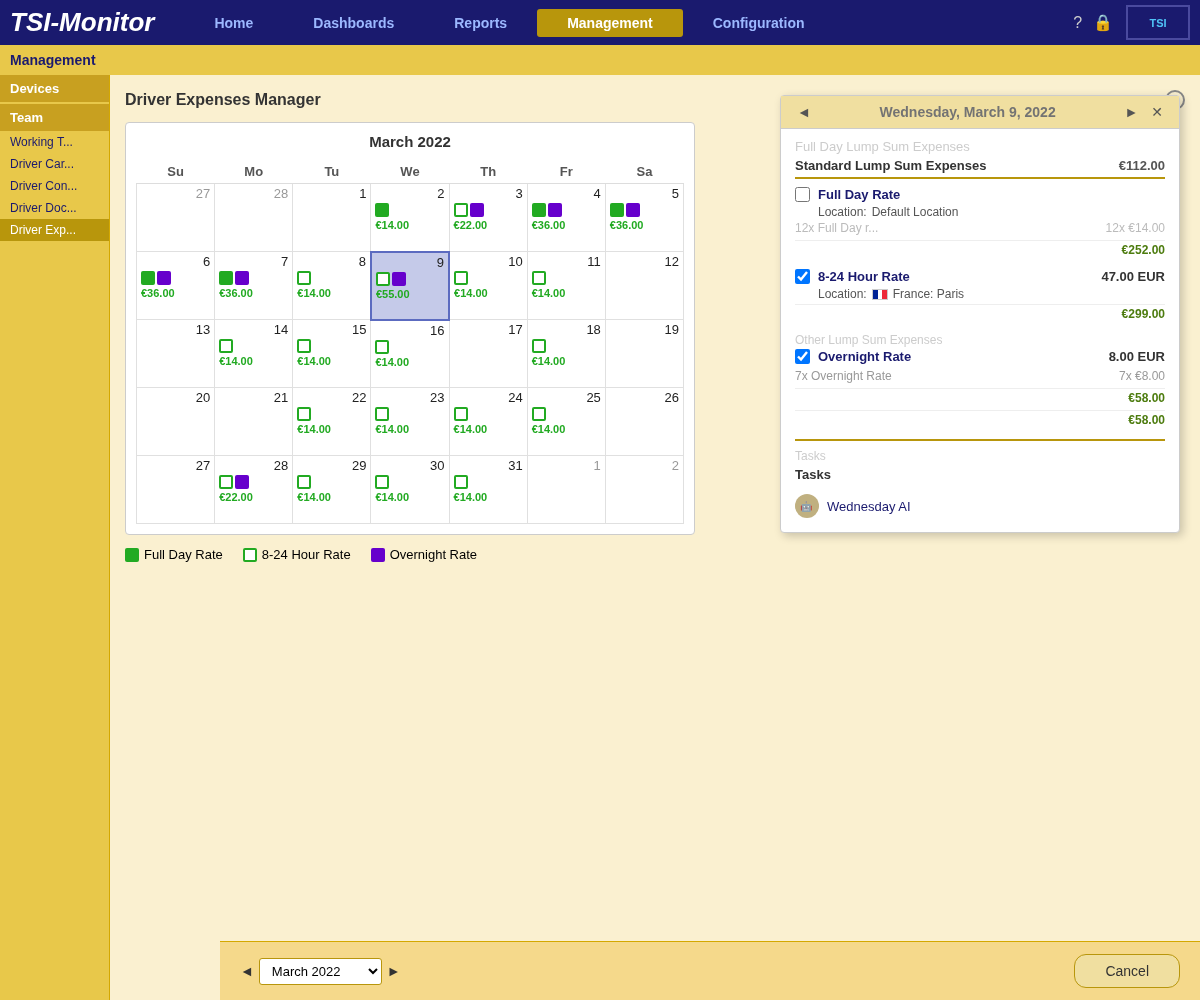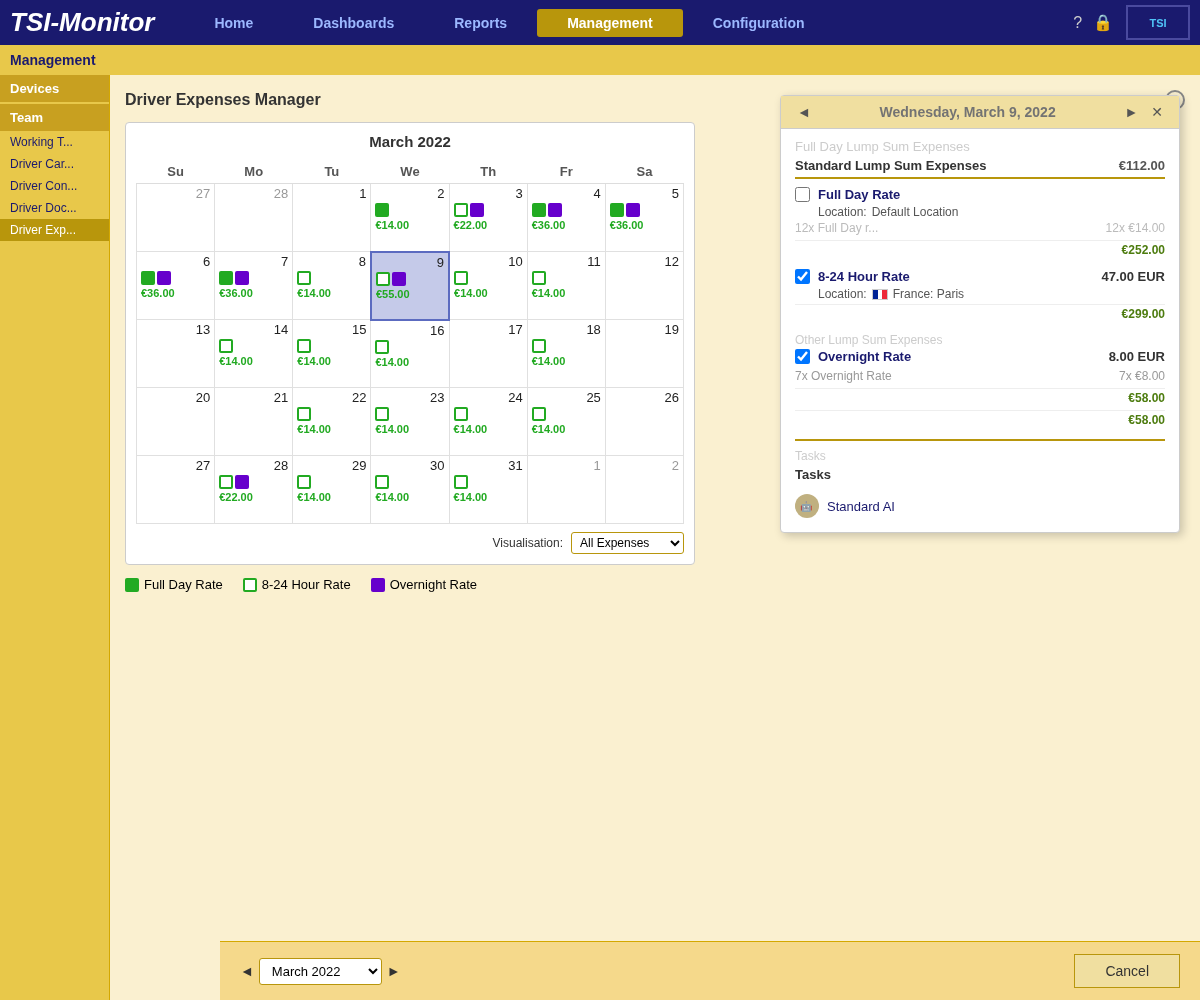--- a/index.html
+++ b/index.html
@@ -58,21 +58,21 @@
     .legend-box-green { width: 14px; height: 14px; background: #22aa22; border-radius: 2px; }
     .legend-box-outline { width: 14px; height: 14px; background: #fff; border: 2px solid #22aa22; border-radius: 2px; }
     .legend-box-purple { width: 14px; height: 14px; background: #6600cc; border-radius: 2px; }
 
     
     .bottom-bar { position: absolute; bottom: 0; left: 110px; right: 0; background: #f5d98b; border-top: 1px solid #d4a800; padding: 12px 20px; display: flex; align-items: center; gap: 10px; }
     .month-nav { display: flex; align-items: center; gap: 5px; }
     .month-nav-btn { background: none; border: none; font-size: 14px; cursor: pointer; color: #333; }
     .month-select { font-size: 13px; padding: 4px 8px; border: 1px solid #b8960c; border-radius: 3px; background: #fff; min-width: 120px; }
     .bottom-right { margin-left: auto; display: flex; gap: 12px; }
-    .btn-cancel { background: #f0dfa0; border: 1px solid #b8960c; border-radius: 0; padding: 8px 30px; font-size: 14px; cursor: pointer; color: #333; }
+    .btn-cancel { background: #f0dfa0; border: 1px solid #b8960c; border-radius: 12px; padding: 8px 30px; font-size: 14px; cursor: pointer; color: #333; }
     .btn-save { background: #f0dfa0; border: 1px solid #b8960c; border-radius: 4px; padding: 8px 30px; font-size: 14px; cursor: pointer; color: #333; font-weight: bold; }
 
     
     .popup-panel { position: absolute; top: 20px; right: 20px; width: 400px; background: #fff; border: 1px solid #ccc; border-radius: 4px; box-shadow: 3px 3px 10px rgba(0,0,0,0.2); z-index: 100; }
     .popup-header { background: #f0dfa0; border-bottom: 1px solid #ccc; padding: 8px 12px; display: flex; align-items: center; justify-content: space-between; }
     .popup-date { font-size: 14px; font-weight: bold; color: #737373; }
     .popup-nav { display: flex; gap: 5px; }
     .popup-nav-btn { background: none; border: none; font-size: 14px; cursor: pointer; color: #555; padding: 0 4px; }
     .popup-body { padding: 10px 14px; max-height: 680px; overflow-y: auto; }
     .popup-section-title { font-size: 13px; font-weight: bold; color: #333; margin-bottom: 8px; border-bottom: 2px solid #b8960c; padding-bottom: 4px; }
@@ -365,29 +365,20 @@
               </td>
               <td>
                 <span class="day-num">1</span>
               </td>
               <td>
                 <span class="day-num">2</span>
               </td>
             </tr>
           </tbody>
       </table>
-      <div class="vis-row">
-        <span class="vis-label">Visualisation:</span>
-        <select class="vis-select">
-          <option>All Expenses</option>
-          <option>Full Day Rate</option>
-          <option>8-24 Hour Rate</option>
-          <option>Overnight Rate</option>
-        </select>
-      </div>
     </div>
 
     <div class="legend">
       <div class="legend-item">
         <div class="legend-box-green"></div>
         <span>Full Day Rate</span>
       </div>
       <div class="legend-item">
         <div class="legend-box-outline"></div>
         <span>8-24 Hour Rate</span>
@@ -467,21 +458,21 @@
           <div class="sub-total">
             <span>€58.00</span>
           </div>
         </div>
 
         <div class="tasks-section">
           <div style="color:#ccc;font-size:12px;margin-bottom:4px;">Tasks</div>
           <div class="tasks-title">Tasks</div>
           <div class="tasks-item">
             <div class="task-icon">🤖</div>
-            <span>Standard AI</span>
+            <span>Wednesday AI</span>
           </div>
         </div>
       </div>
     </div>
 
     <div class="bottom-bar">
       <div class="month-nav">
         <button class="month-nav-btn">◄</button>
         <select class="month-select">
           <option>March 2022</option>

